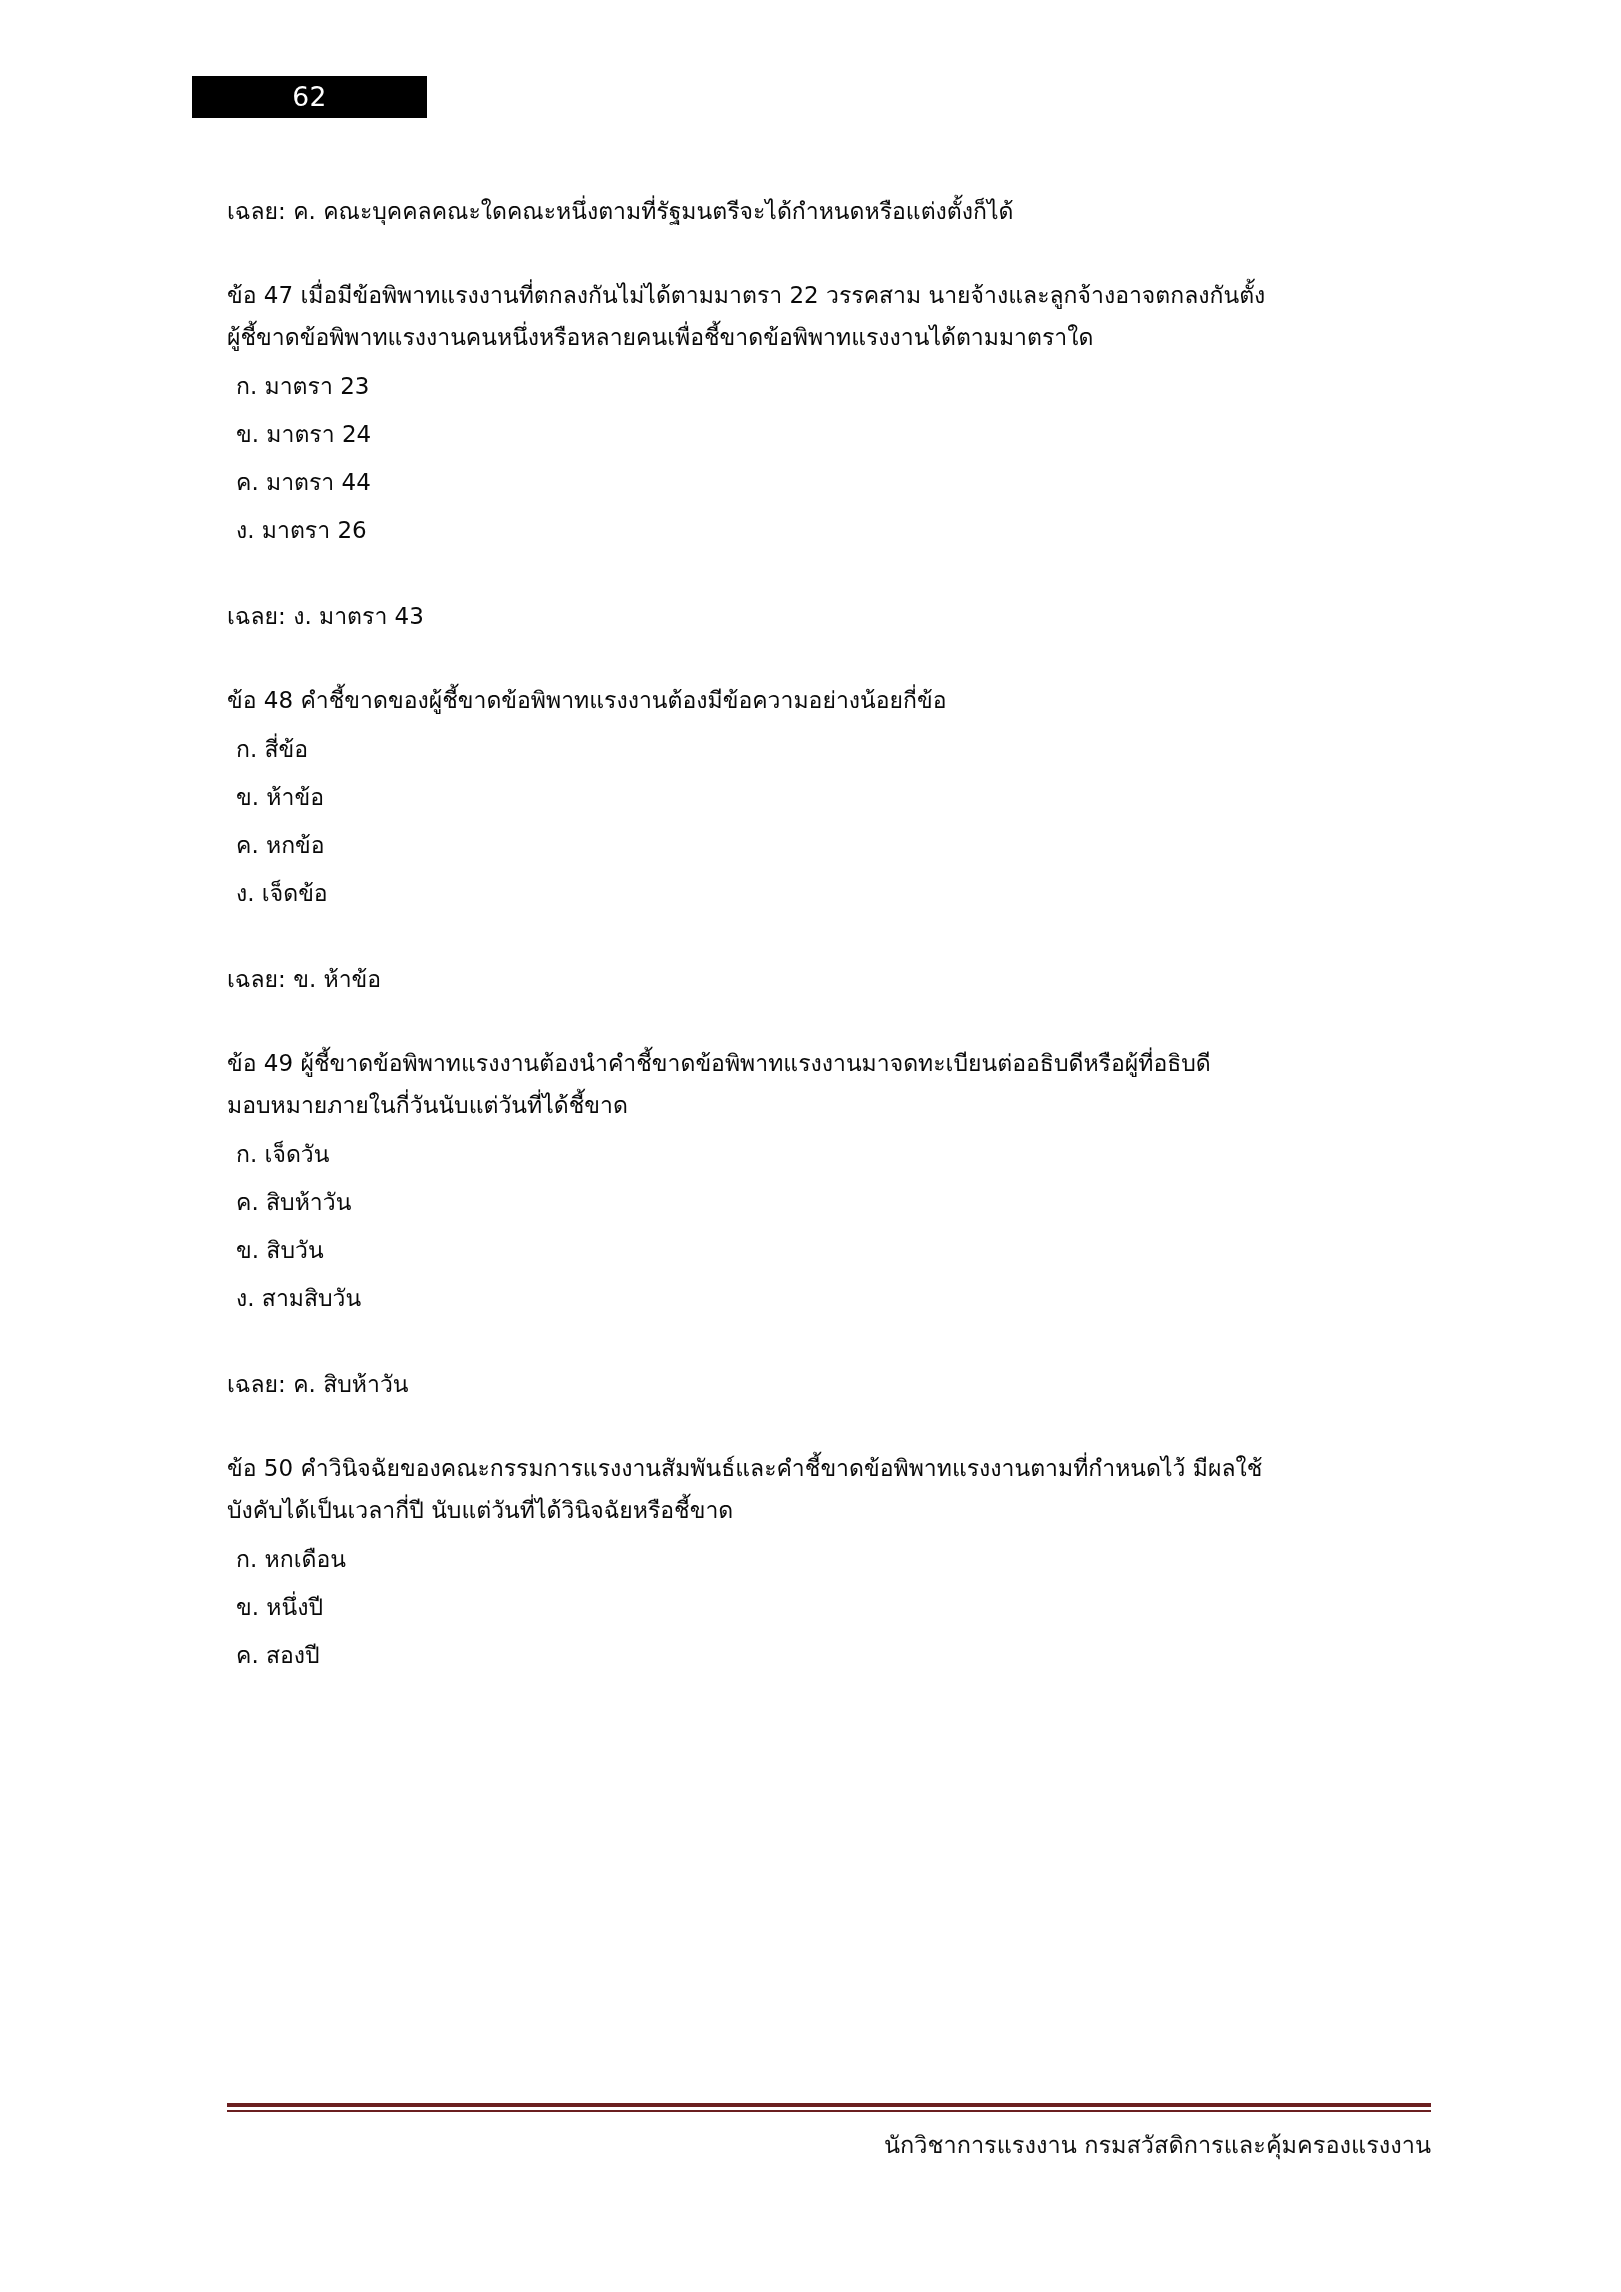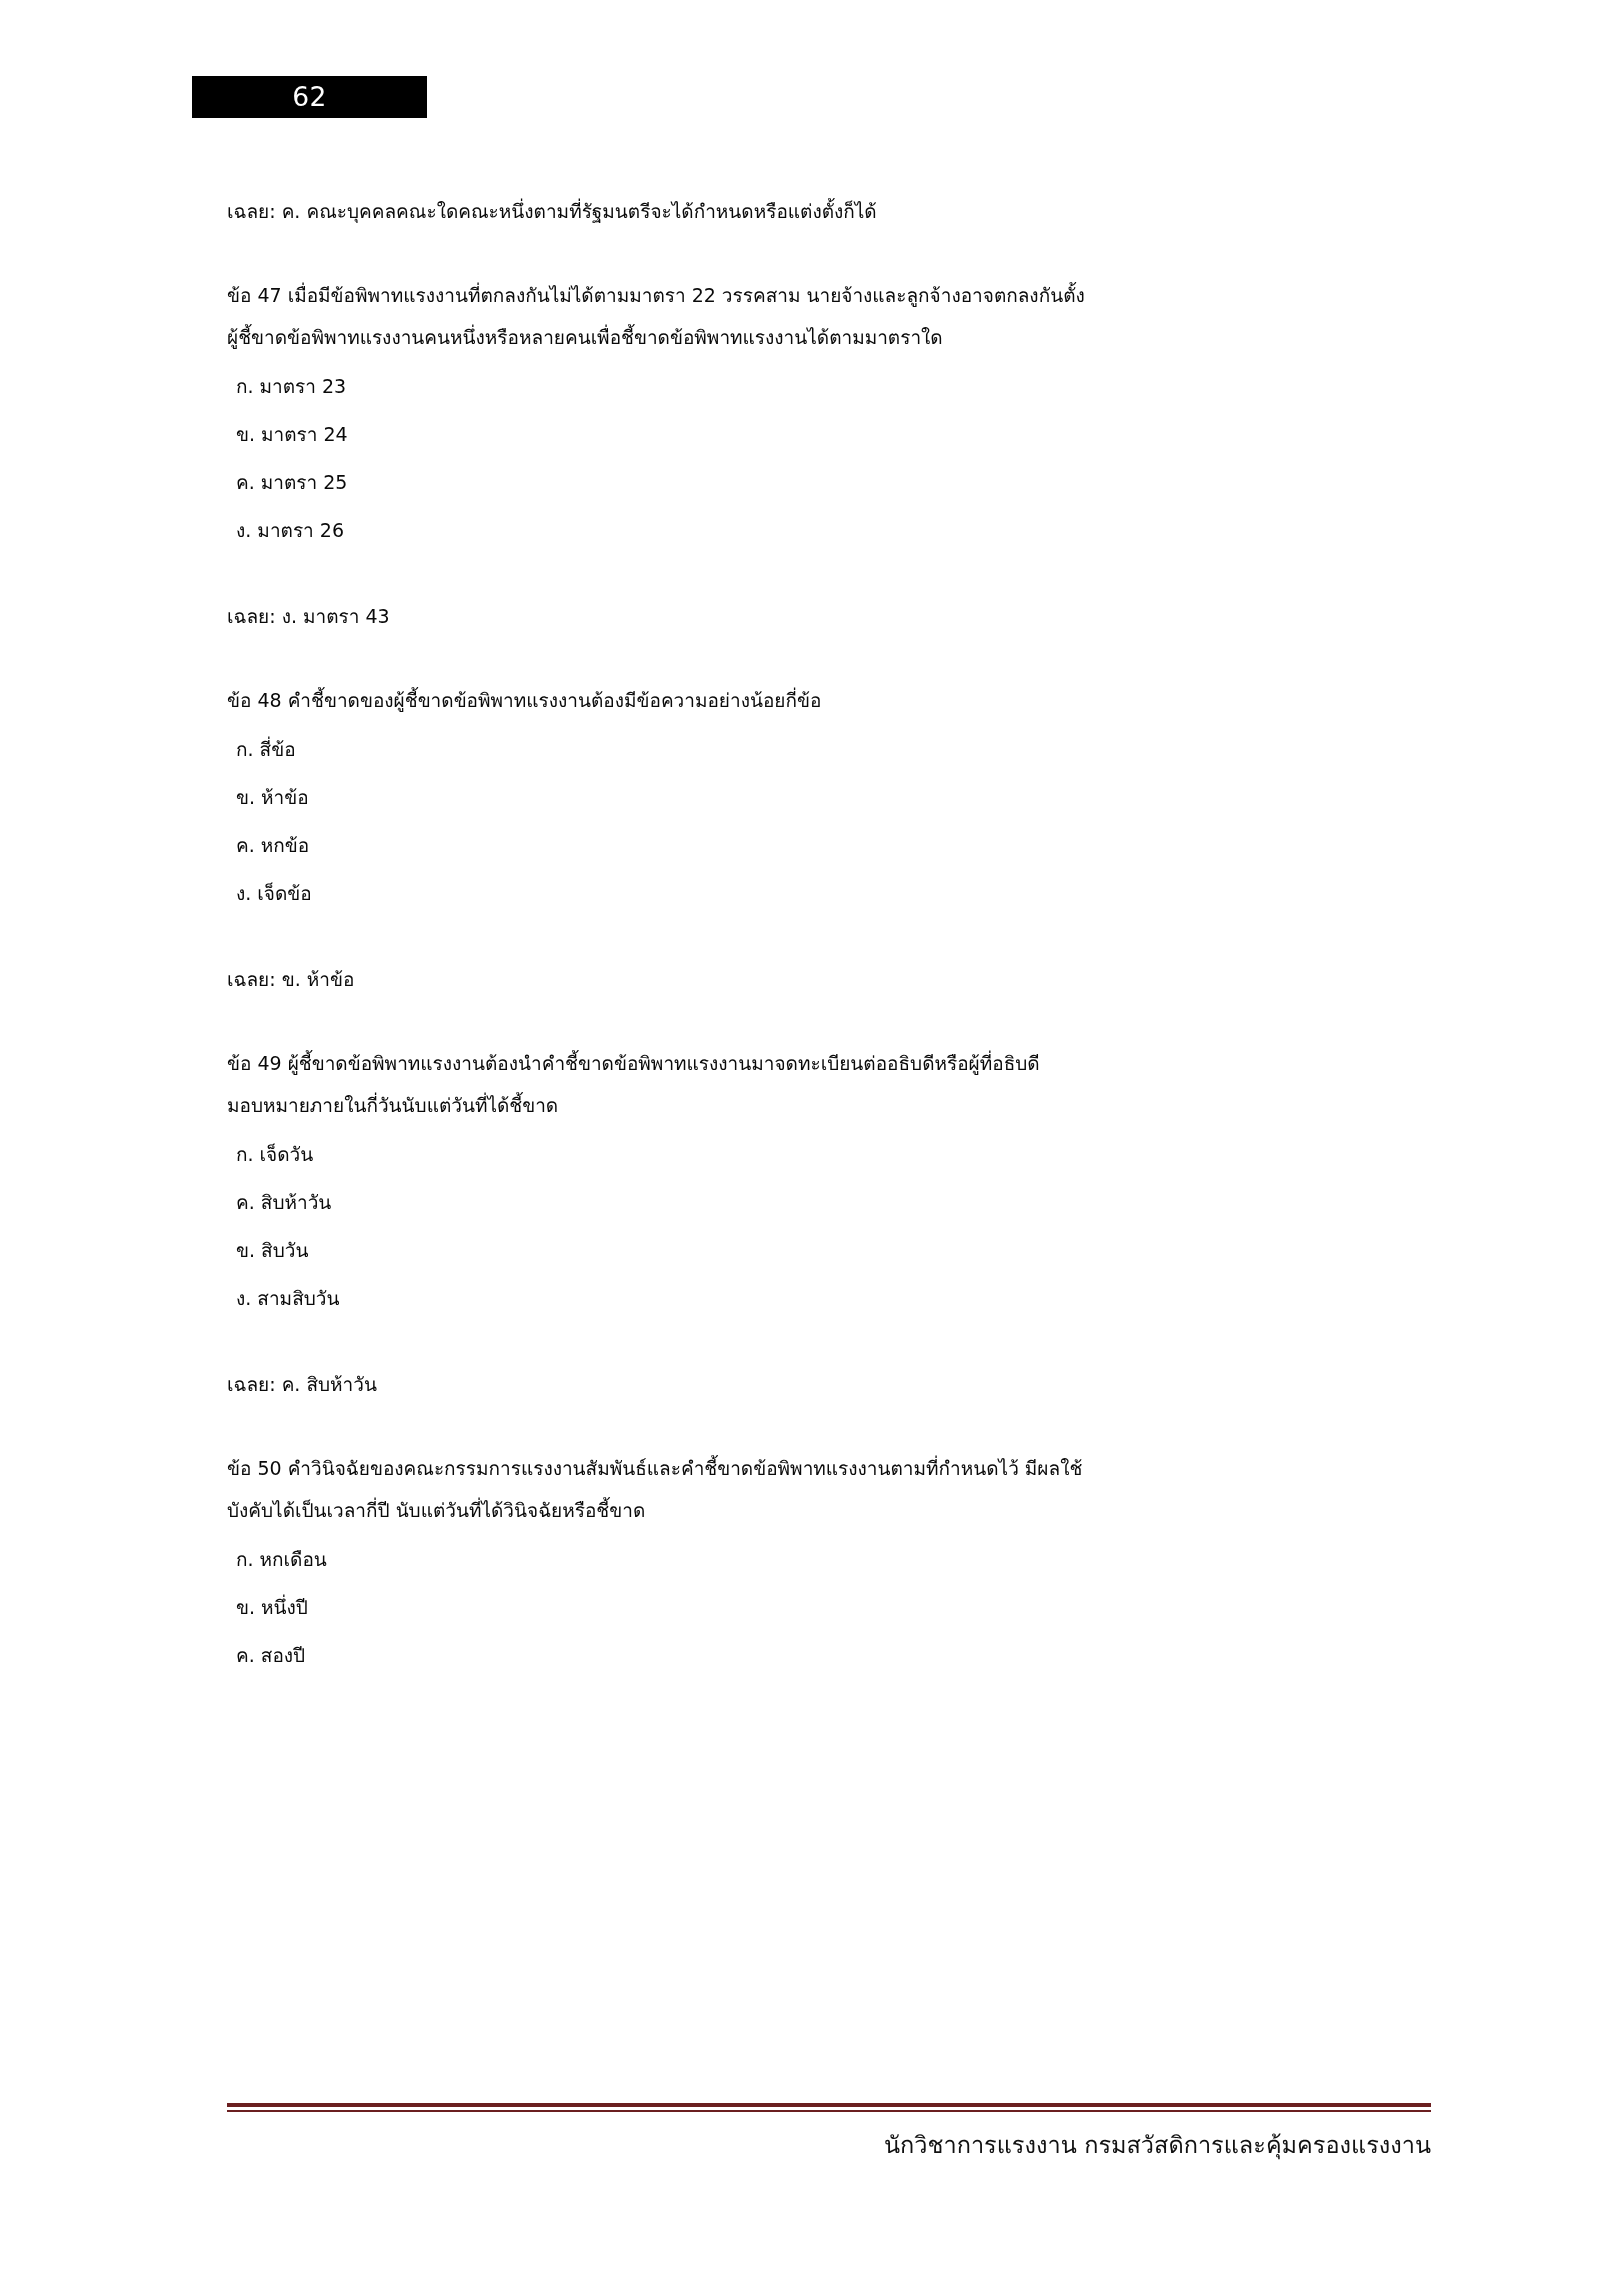--- a/index.html
+++ b/index.html
@@ -43,21 +43,21 @@
 
   
   .content {
     position: absolute;
     left: 227px;
     top: 192px;
     width: 1198px;
   }
 
   .line {
-    font-size: 19px;
+    font-size: 23px;
     line-height: 39px;
     color: #0a0a0a;
     white-space: pre-wrap;
     font-family: "DejaVu Sans", sans-serif;
   }
   .para {
     margin: 0 0 0 0;
   }
   .q-block {
     margin-top: 43px;
@@ -117,21 +117,21 @@
   <div class="content">
 
     <div class="line para">เฉลย: ค. คณะบุคคลคณะใดคณะหนึ่งตามที่รัฐมนตรีจะได้กำหนดหรือแต่งตั้งก็ได้</div>
 
     <div class="q-block">
       <div class="line stem">ข้อ 47 เมื่อมีข้อพิพาทแรงงานที่ตกลงกันไม่ได้ตามมาตรา 22 วรรคสาม นายจ้างและลูกจ้างอาจตกลงกันตั้ง</div>
       <div class="line stem">ผู้ชี้ขาดข้อพิพาทแรงงานคนหนึ่งหรือหลายคนเพื่อชี้ขาดข้อพิพาทแรงงานได้ตามมาตราใด</div>
       <div class="choices">
         <div class="line choice">ก. มาตรา 23</div>
         <div class="line choice">ข. มาตรา 24</div>
-        <div class="line choice">ค. มาตรา 25</div>
+        <div class="line choice">ค. มาตรา 44</div>
         <div class="line choice">ง. มาตรา 26</div>
       </div>
     </div>
     <div class="line answer-block">เฉลย: ง. มาตรา 43</div>
 
     <div class="q-block">
       <div class="line stem">ข้อ 48 คำชี้ขาดของผู้ชี้ขาดข้อพิพาทแรงงานต้องมีข้อความอย่างน้อยกี่ข้อ</div>
       <div class="choices">
         <div class="line choice">ก. สี่ข้อ</div>
         <div class="line choice">ข. ห้าข้อ</div>

